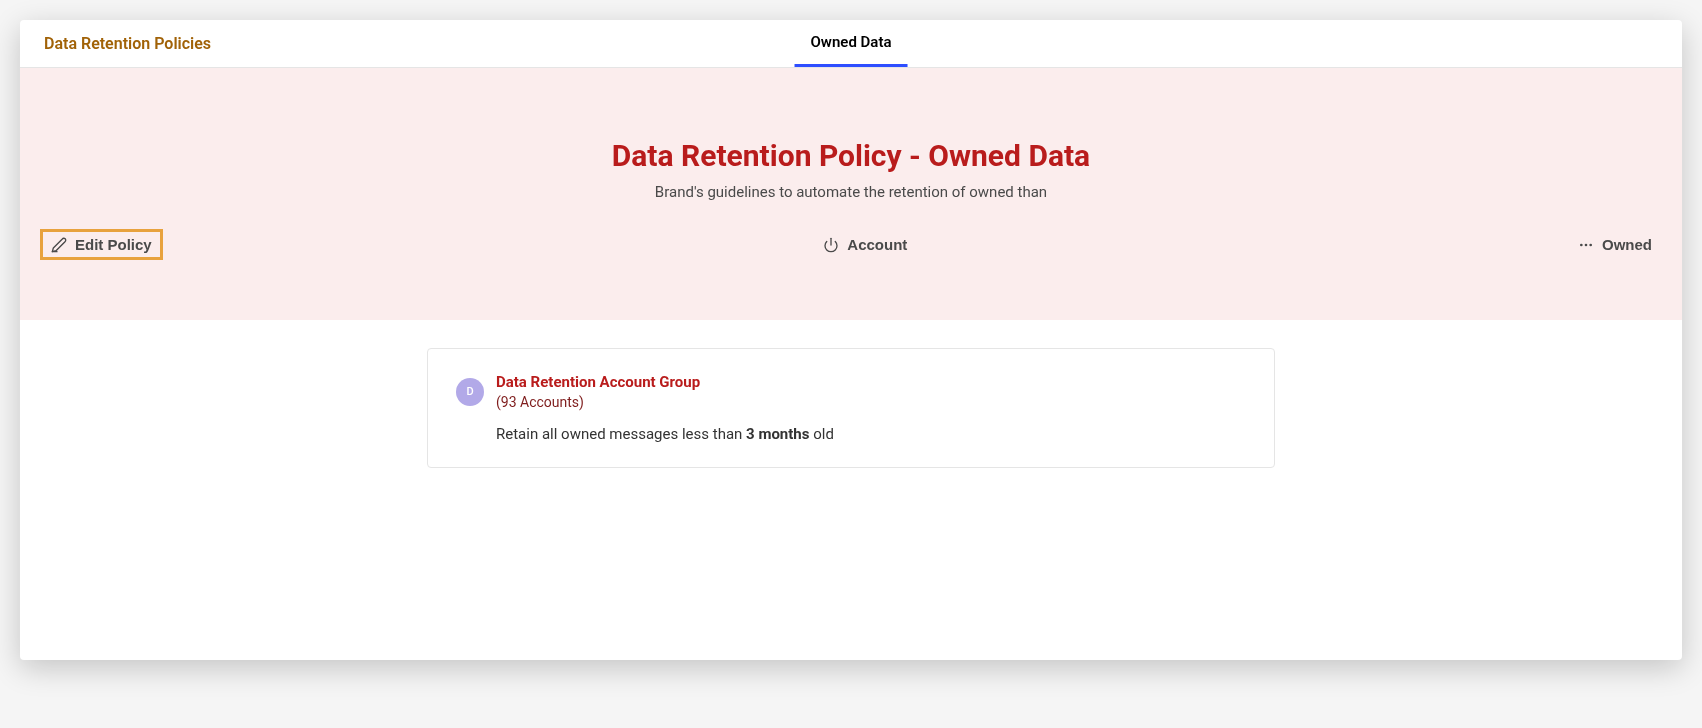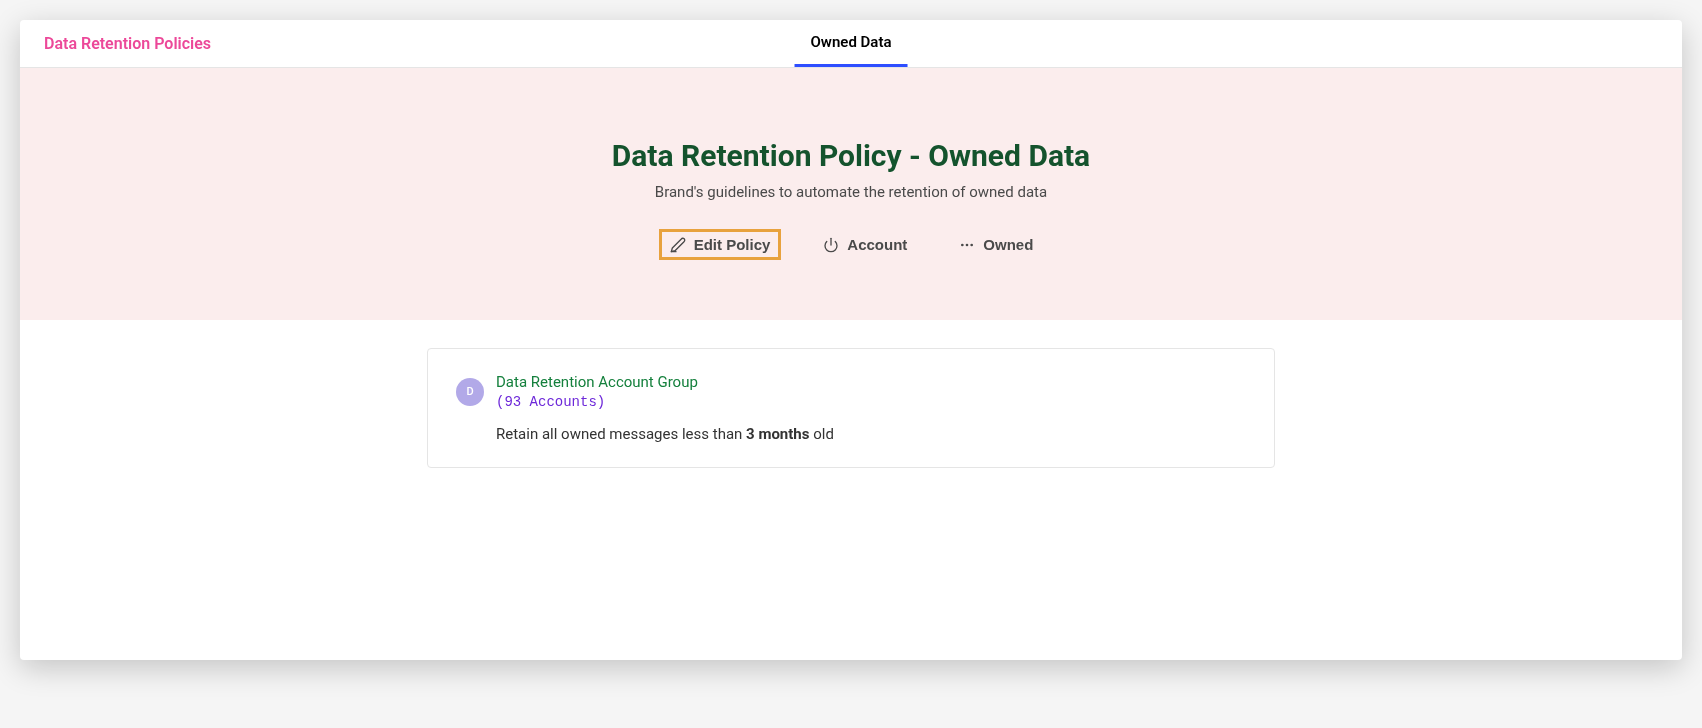--- a/index.html
+++ b/index.html
@@ -25,21 +25,21 @@
       display: flex;
       align-items: center;
       height: 48px;
       border-bottom: 1px solid #e5e5e5;
       padding: 0 24px;
       position: relative;
     }
     .header-title {
       font-size: 16px;
       font-weight: 600;
-      color: #ec4899;
+      color: #a16207;
     }
     .tabs {
       position: absolute;
       left: 50%;
       transform: translateX(-50%);
       height: 100%;
       display: flex;
       align-items: center;
     }
     .tab {
@@ -54,31 +54,31 @@
       cursor: pointer;
     }
     .hero {
       background: #fbeded;
       padding: 70px 20px 60px;
       text-align: center;
     }
     .hero-title {
       font-size: 30px;
       font-weight: 700;
-      color: #14532d;
+      color: #b91c1c;
       margin-bottom: 10px;
     }
     .hero-subtitle {
       font-size: 15px;
       color: #4a4a4a;
       margin-bottom: 28px;
     }
     .actions {
       display: flex;
-      justify-content: center;
+      justify-content: space-between;
       align-items: center;
       gap: 32px;
     }
     .action-btn {
       display: inline-flex;
       align-items: center;
       gap: 8px;
       font-size: 15px;
       font-weight: 600;
       color: #4a4a4a;
@@ -121,29 +121,28 @@
       background: #b2a9e8;
       color: #fff;
       display: flex;
       align-items: center;
       justify-content: center;
       font-size: 11px;
       font-weight: 500;
     }
     .card-title {
       font-size: 15px;
-      font-weight: 400;
-      color: #15803d;
+      font-weight: 700;
+      color: #b91c1c;
       line-height: 1.3;
     }
     .card-sub {
       font-size: 14px;
-      color: #6d28d9;
+      color: #7f1d1d;
       line-height: 1.3;
-      font-family: Liberation Mono, monospace;
     }
     .card-desc {
       font-size: 15px;
       color: #333;
       margin-left: 40px;
     }
     .card-desc .bold {
       font-weight: 700;
     }
     svg {
@@ -157,21 +156,21 @@
 
   <div class="header">
     <div class="header-title">Data Retention Policies</div>
     <div class="tabs">
       <div class="tab">Owned Data</div>
     </div>
   </div>
 
   <div class="hero">
     <h1 class="hero-title">Data Retention Policy - Owned Data</h1>
-    <p class="hero-subtitle">Brand's guidelines to automate the retention of owned data</p>
+    <p class="hero-subtitle">Brand's guidelines to automate the retention of owned than</p>
     <div class="actions">
 
       <button class="action-btn highlighted">
         <span class="action-icon">
           <svg width="16" height="16" viewBox="0 0 24 24" fill="none" stroke="#4a4a4a" stroke-width="2" stroke-linecap="round" stroke-linejoin="round">
             <path d="M17 3a2.85 2.85 0 1 1 4 4L7.5 20.5 2 22l1.5-5.5L17 3z"></path>
             <line x1="2" y1="22" x2="9" y2="22"></line>
           </svg>
         </span>
         <span>Edit Policy</span>

